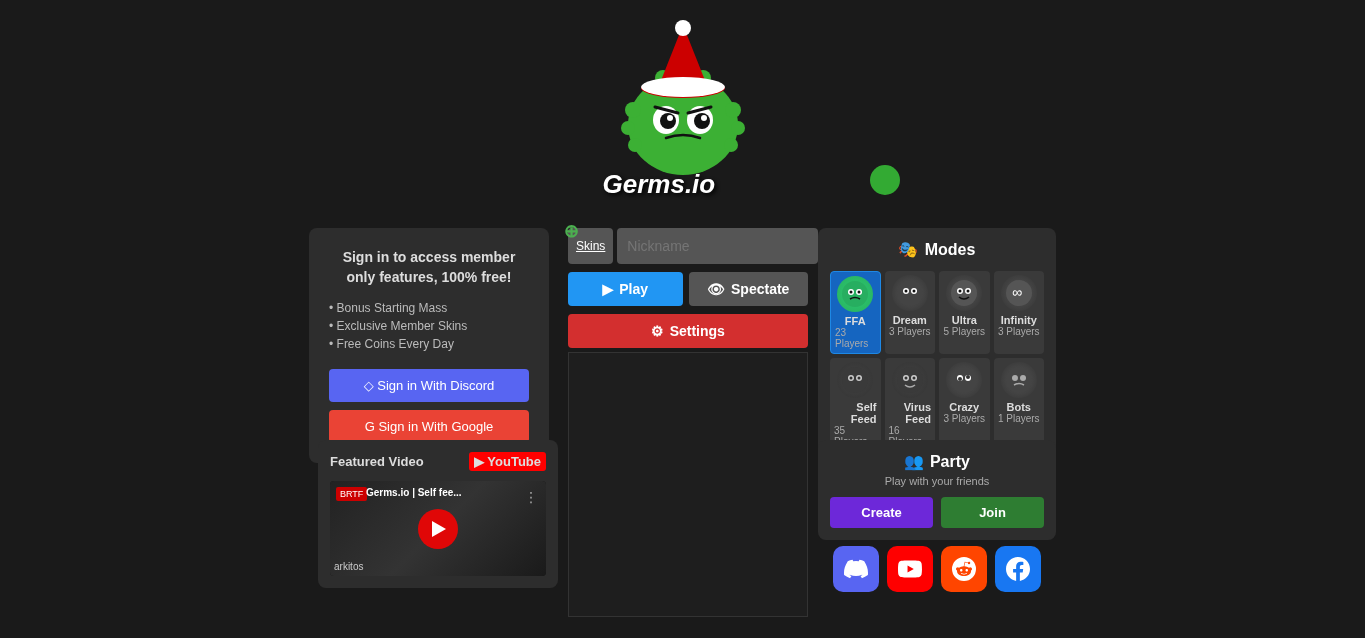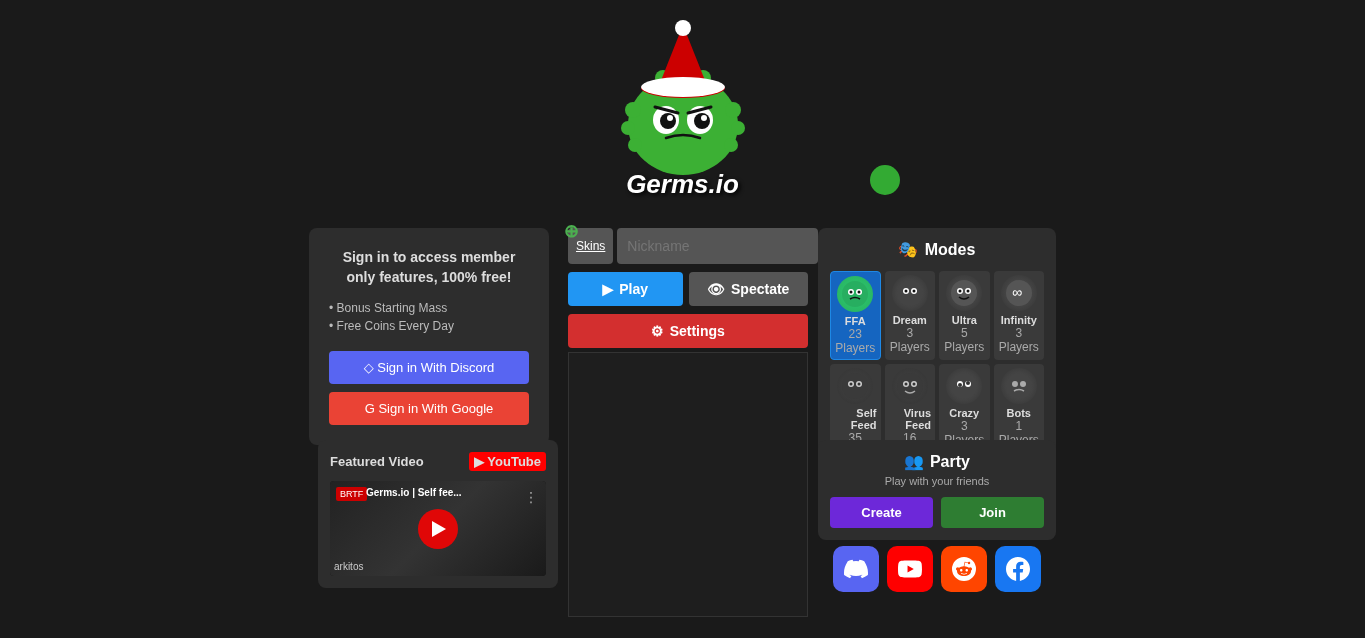--- a/index.html
+++ b/index.html
@@ -12,21 +12,21 @@
       position: relative;
       color: #fff;
     }
 
     
     .logo-area {
       position: absolute;
       top: 20px;
       left: 50%;
       transform: translateX(-50%);
-      text-align: center;
+      text-align: left;
       z-index: 10;
     }
 
     
     .green-dot {
       position: absolute;
       top: 165px;
       left: 870px;
       width: 30px;
       height: 30px;
@@ -366,23 +366,22 @@
     }
 
     .mode-label {
       font-size: 11px;
       color: #ddd;
       text-align: right;
       font-weight: bold;
     }
 
     .mode-players {
-      font-size: 12px;
+      font-size: 10px;
       color: #aaa;
-      text-align: center;
     }
 
     
     .icon-ffa { background: radial-gradient(circle, #2ecc71, #27ae60); }
     .icon-dream { background: radial-gradient(circle, #555, #333); }
     .icon-ultra { background: radial-gradient(circle, #555, #333); }
     .icon-infinity { background: radial-gradient(circle, #555, #333); }
     .icon-selffeed { background: radial-gradient(circle, #444, #333); }
     .icon-virusfeed { background: radial-gradient(circle, #444, #333); }
     .icon-crazy { background: radial-gradient(circle, #555, #333); }
@@ -513,20 +512,21 @@
   
   <div style="margin-top: -10px; font-size: 26px; font-weight: bold; font-style: italic; color: #fff; font-family: 'Arial Black', Arial; text-shadow: 2px 2px 4px #000;">Germs.io</div>
 </div>
 
 <div class="green-dot"></div>
 
 <div class="left-panel">
   <h3>Sign in to access member only features, 100% free!</h3>
   <ul>
     <li>Bonus Starting Mass</li>
+    <li>Exclusive Member Skins</li>
     <li>Free Coins Every Day</li>
   </ul>
   <button class="btn-discord">
     <span>◇</span>
     <span>Sign in With Discord</span>
   </button>
   <button class="btn-google">
     <span>G</span>
     <span>Sign in With Google</span>
   </button>

